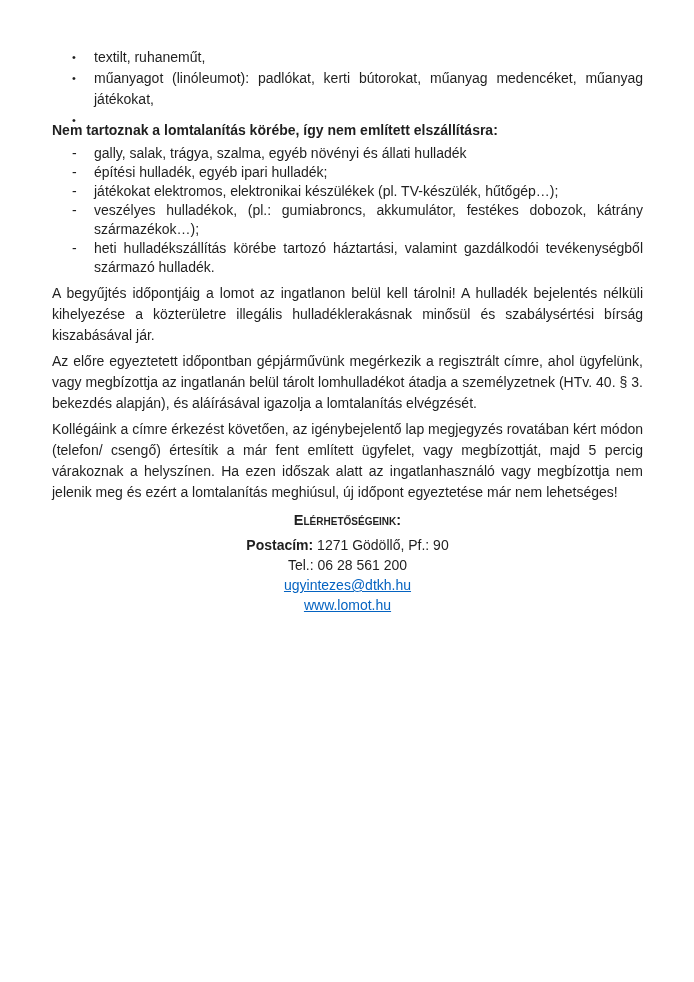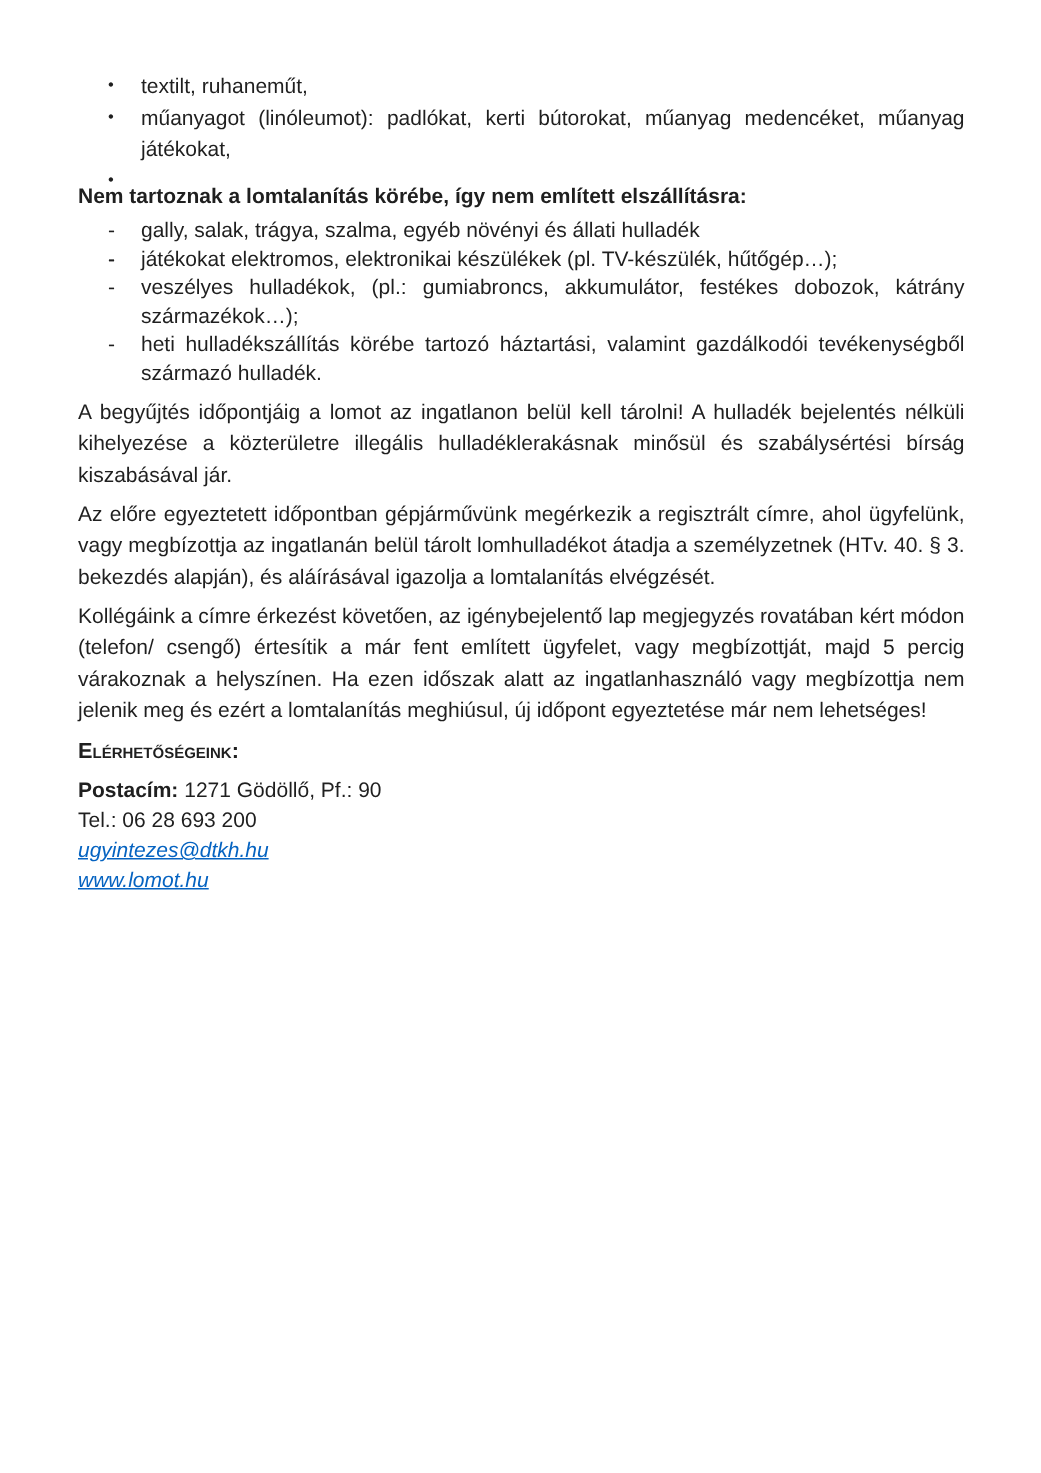--- a/index.html
+++ b/index.html
@@ -50,36 +50,35 @@
     font-size: 14px;
     line-height: 21px;
     text-align: justify;
     margin: 0 0 5px 0;
   }
   p.para strong { font-weight: normal; }
 
   
   .contact {
     margin-top: 7px;
-    text-align: left;
+    text-align: center;
     font-size: 14px;
   }
   .contact-heading {
     font-weight: bold;
     font-variant: small-caps;
     font-size: 14.5px;
     line-height: 21px;
     margin-bottom: 4px;
   }
   .contact-line { line-height: 20px; }
   .contact a {
     color: #0563C1;
     text-decoration: underline;
     cursor: pointer;
-    font-style: italic;
   }
 </style>
 </head>
 <body>
 
 <div class="page body-text">
 
   <div class="list bullet-list">
     <div class="li">
       <span class="marker bullet">•</span>
@@ -96,20 +95,21 @@
 
   <div class="section-heading">Nem tartoznak a lomtalanítás körébe, így nem említett elszállításra:</div>
 
   <div class="list dash-list">
     <div class="li">
       <span class="marker">-</span>
       <span>gally, salak, trágya, szalma, egyéb növényi és állati hulladék</span>
     </div>
     <div class="li">
       <span class="marker">-</span>
+      <span>építési hulladék, egyéb ipari hulladék;</span>
     </div>
     <div class="li">
       <span class="marker">-</span>
       <span>játékokat elektromos, elektronikai készülékek (pl. TV-készülék, hűtőgép…);</span>
     </div>
     <div class="li">
       <span class="marker">-</span>
       <span>veszélyes hulladékok, (pl.: gumiabroncs, akkumulátor, festékes dobozok, kátrány származékok…);</span>
     </div>
     <div class="li">
@@ -120,18 +120,18 @@
 
   <p class="para"><strong>A begyűjtés időpontjáig a lomot az ingatlanon belül kell tárolni!</strong><span> A hulladék bejelentés nélküli kihelyezése a közterületre illegális hulladéklerakásnak minősül és szabálysértési bírság kiszabásával jár.</span></p>
 
   <p class="para"><strong></strong><span>Az előre egyeztetett időpontban gépjárművünk megérkezik a regisztrált címre, ahol ügyfelünk, vagy megbízottja az ingatlanán belül tárolt lomhulladékot átadja a személyzetnek (HTv. 40. § 3. bekezdés alapján), és aláírásával igazolja a lomtalanítás elvégzését.</span></p>
 
   <p class="para"><strong>Kollégáink a címre érkezést követően, az igénybejelentő lap megjegyzés rovatában kért módon (telefon/ csengő) értesítik a már fent említett ügyfelet, vagy megbízottját, majd 5 percig várakoznak a helyszínen.</strong><span> Ha ezen időszak alatt az ingatlanhasználó vagy megbízottja nem jelenik meg és ezért a lomtalanítás meghiúsul, új időpont egyeztetése már nem lehetséges!</span></p>
 
   <div class="contact">
     <div class="contact-heading">Elérhetőségeink:</div>
     <div class="contact-line"><strong>Postacím:</strong><span> 1271 Gödöllő, Pf.: 90</span></div>
-    <div class="contact-line">Tel.: 06 28 693 200</div>
+    <div class="contact-line">Tel.: 06 28 561 200</div>
     <div class="contact-line"><a href="#">ugyintezes@dtkh.hu</a></div>
     <div class="contact-line"><a href="#">www.lomot.hu</a></div>
   </div>
 
 </div>
 
 </body></html>

